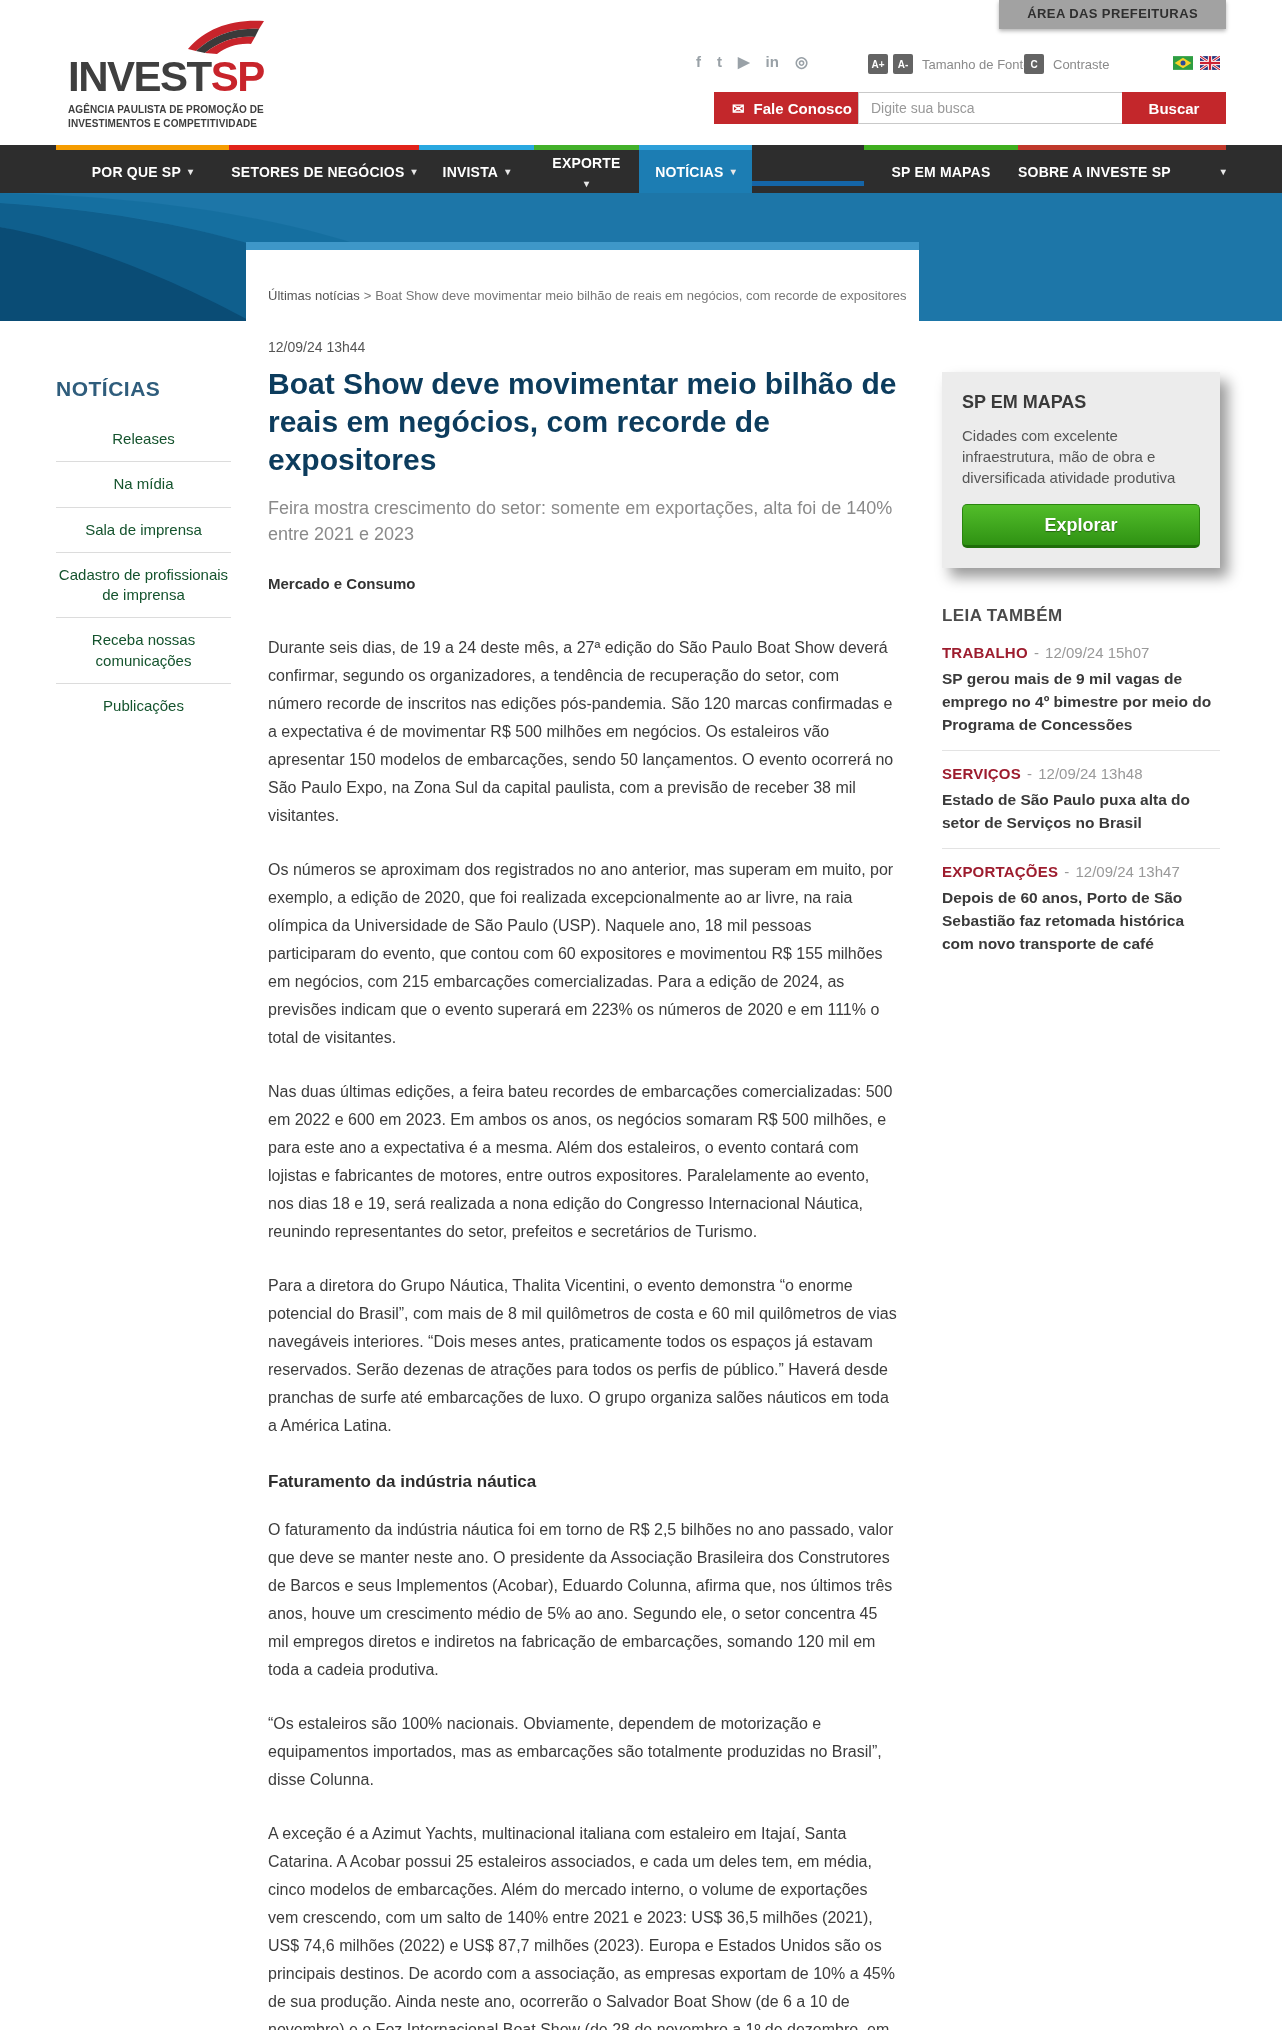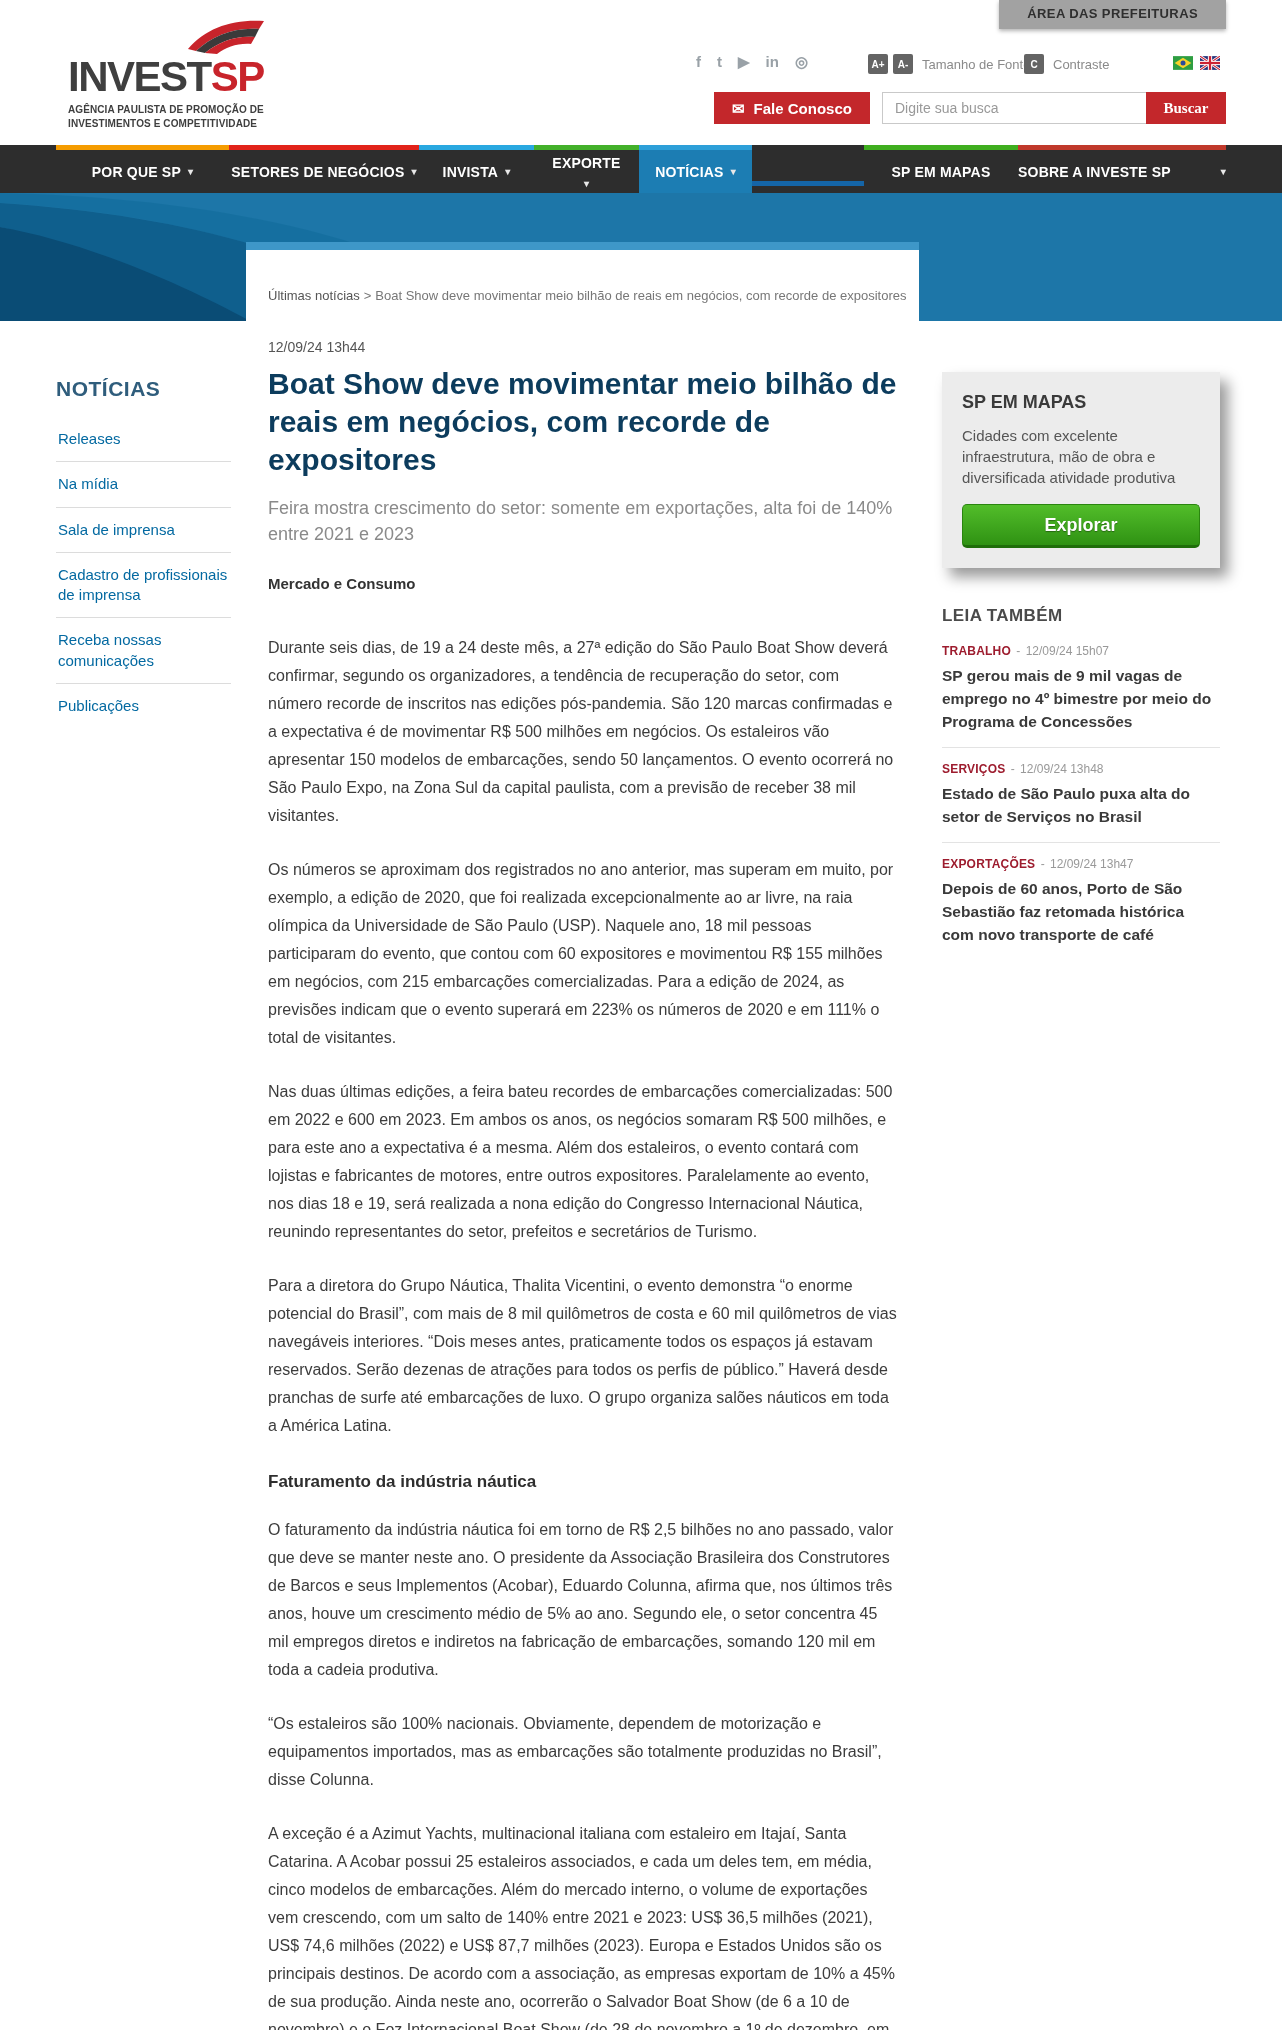--- a/index.html
+++ b/index.html
@@ -53,21 +53,21 @@
   .fale { position: absolute; left: 658px; top: 92px; height: 32px; padding: 0 18px; display: flex; align-items: center; gap: 9px; }
   .envelope { font-size: 15px; line-height: 1; }
 
   .search { position: absolute; right: 0; top: 92px; display: flex; }
   .search-input {
     width: 264px; height: 32px; border: 1px solid #c9c9c9; border-right: none;
     padding: 0 12px; font-size: 14px; color: #555; outline: none;
     font-family: "Liberation Sans", sans-serif;
   }
   .search-input::placeholder { color: #999; }
-  .buscar { width: 80px; height: 32px; font-family: Liberation Serif, serif; }
+  .buscar { width: 104px; height: 32px; }
 
   
   .navbar { background: #2d2d2d; height: 48px; }
   .nav-inner { display: flex; height: 100%; }
   .nav-item {
     display: flex; align-items: center; justify-content: center; gap: 7px;
     color: #fff; font-size: 14px; font-weight: bold; letter-spacing: .2px;
     border-top: 5px solid transparent; cursor: pointer; white-space: nowrap;
     height: 100%;
   }
@@ -87,21 +87,21 @@
   .bc-sep { margin: 0 4px; color: #777; }
   .bc-cur { color: #777; }
 
   
   .main { min-height: 1709px; }
   .left-sidebar { position: absolute; left: 0; top: 0; width: 175px; }
   .ls-title { margin-top: 56px; font-size: 21px; font-weight: bold; color: #2f5d7c; letter-spacing: .5px; }
   .ls-list { margin-top: 16px; }
   .ls-item {
     padding: 12px 2px; border-bottom: 1px solid #dcdcdc;
-    font-size: 15px; color: #0369a1; line-height: 1.35; cursor: pointer;
+    font-size: 15px; color: #14532d; line-height: 1.35; cursor: pointer; text-align: center;
   }
   .ls-item:last-child { border-bottom: none; }
 
   .article { margin-left: 190px; width: 673px; padding: 16px 22px 60px; background: #fff; }
   .article-date { font-size: 14px; color: #555; margin: 2px 0 10px; }
   .article-title { font-size: 30px; line-height: 38px; color: #0c3c5d; font-weight: bold; margin-bottom: 16px; }
   .article-subtitle { font-size: 18px; line-height: 26px; color: #8a8a8a; margin-bottom: 28px; }
   .article-category { font-size: 15px; font-weight: bold; color: #333; margin-bottom: 42px; }
   .article-body p { font-size: 16px; line-height: 28px; color: #3c3c3c; margin-bottom: 26px; text-align: left; }
   .body-subheading { font-size: 17px; font-weight: bold; color: #2e2e2e; margin: 32px 0 24px; }
@@ -115,21 +115,21 @@
     background: linear-gradient(#52bd2a, #2f9213);
     border: 1px solid #2a850f; border-bottom: 3px solid #1f6e0a; border-radius: 5px;
     color: #fff; font-size: 18px; font-weight: bold; cursor: pointer;
     font-family: "Liberation Sans", sans-serif;
     text-shadow: 0 1px 1px rgba(0,0,0,.35);
   }
   .leia { margin-top: 38px; }
   .leia-title { font-size: 17px; font-weight: bold; color: #4a4a4a; letter-spacing: .4px; margin-bottom: 18px; }
   .leia-item { padding-bottom: 14px; margin-bottom: 14px; border-bottom: 1px solid #e3e3e3; }
   .leia-item:last-child { border-bottom: none; }
-  .leia-meta { font-size: 12px; margin-bottom: 6px; }
+  .leia-meta { font-size: 15px; margin-bottom: 6px; }
   .leia-cat { color: #9d1c2e; font-weight: bold; letter-spacing: .2px; }
   .leia-sep { color: #999; margin: 0 2px; }
   .leia-date { color: #999; }
   .leia-item-title { font-size: 15.5px; font-weight: bold; color: #3a3a3a; line-height: 23px; cursor: pointer; }
 </style>
 </head>
 <body>
 
 <div class="page">
 

